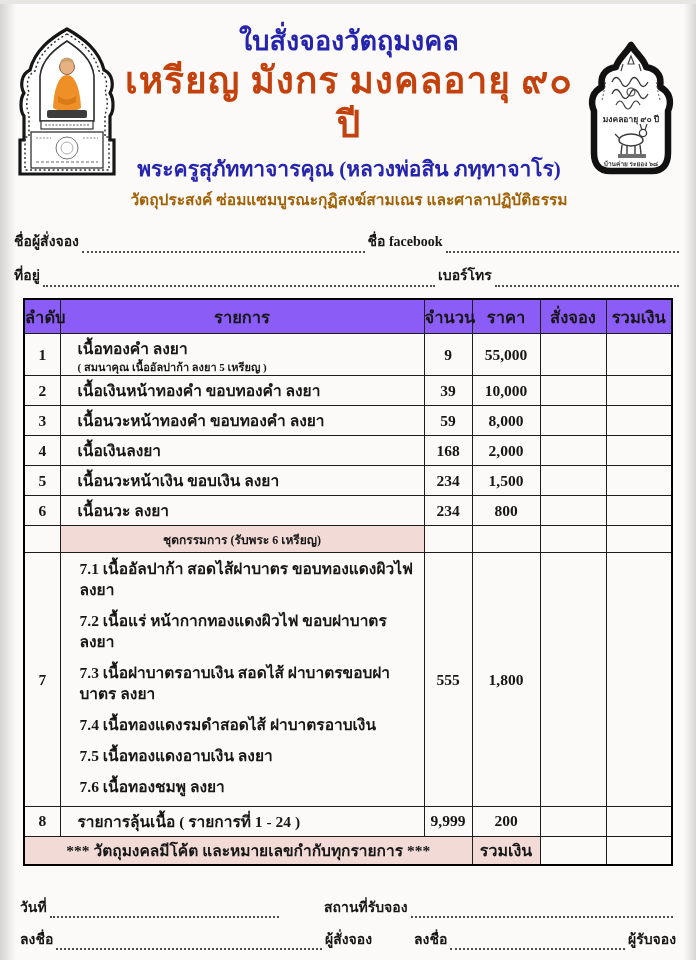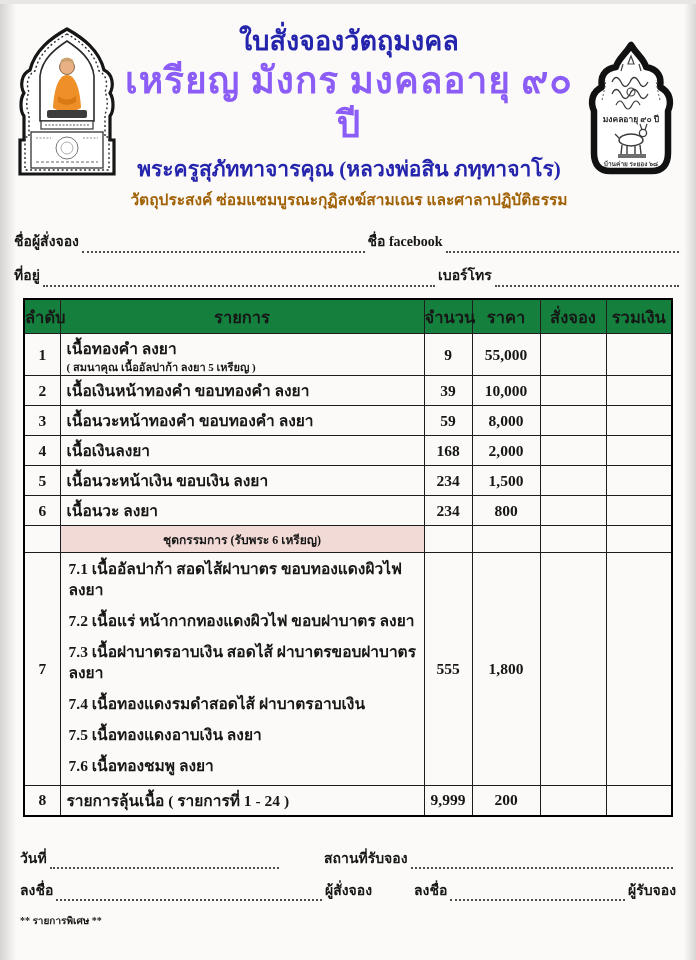--- a/index.html
+++ b/index.html
@@ -13,38 +13,38 @@
   .page::before{ content:""; position:absolute; left:0; top:0; bottom:0; width:16px;
     background:linear-gradient(to right, rgba(150,148,145,.38), rgba(255,255,255,0)); pointer-events:none;}
   .page::after{ content:""; position:absolute; right:0; top:0; bottom:0; width:12px;
     background:linear-gradient(to left, rgba(150,148,145,.35), rgba(255,255,255,0)); pointer-events:none;}
 
   
   .header { display:flex; padding:20px 8px 2px 10px; }
   .emblem { flex:0 0 114px; display:flex; justify-content:center; }
   .titles { flex:1; text-align:center; padding-top:2px; }
   .t1 { color:#2524ad; font-size:27px; line-height:1.15; }
-  .t2 { color:#8b5cf6; font-size:37px; line-height:1.2; margin-top:2px; letter-spacing:1px; }
+  .t2 { color:#c2410c; font-size:37px; line-height:1.2; margin-top:2px; letter-spacing:1px; }
   .t3 { color:#2524ad; font-size:21px; margin-top:4px; }
   .t4 { color:#a16207; font-size:15.5px; margin-top:2px; }
 
   
   .contact { margin:16px 14px 0 14px; font-size:14px; }
   .fl { display:flex; align-items:flex-end; margin-bottom:11px; }
   .fl span.lbl { white-space:nowrap; padding-bottom:1px;text-align:right; }
   .dots { border-bottom:2px dotted #4c4c4c; height:14px; margin:0 3px; }
 
   
   table { border-collapse:collapse; margin:2px auto 0 auto; width:648px;
           border:2px solid #000; table-layout:fixed; }
   th, td { border:1.5px solid #1d1d1d; }
-  th { background:#15803d; font-size:16.5px; height:35px; font-weight:bold; }
+  th { background:#8b5cf6; font-size:16.5px; height:35px; font-weight:bold; }
   td { font-size:15.5px; vertical-align:middle; }
   td.num, td.c { text-align:center; }
-  td.desc { padding:2px 4px 2px 6px; }
+  td.desc { padding:2px 4px 2px 17px; }
   .sub { font-size:11px; font-weight:bold; line-height:1.1; }
   tr.r { height:29px; }
   tr.r1 { height:38px; }
   .secrow td { height:27px; }
   .secbg { background:#f2dad6; text-align:center; font-size:12px; }
   .items7 td.desc { padding-top:6px; padding-bottom:6px; }
   .it7 { margin:0 0 10px 2px; line-height:1.35; }
   .it7:last-child { margin-bottom:2px; }
   tr.r8 { height:29px; }
   tr.foot { height:29px; }
@@ -245,20 +245,26 @@
 
     <tr class="r8">
       <td class="c">8</td>
       <td class="desc">รายการลุ้นเนื้อ ( รายการที่ 1 - 24 )</td>
       <td class="num">9,999</td>
       <td class="num">200</td>
       <td></td>
       <td></td>
     </tr>
 
+    <tr class="foot">
+      <td class="footnote" colspan="3">*** วัตถุมงคลมีโค้ต และหมายเลขกำกับทุกรายการ ***</td>
+      <td class="totalcell">รวมเงิน</td>
+      <td></td>
+      <td></td>
+    </tr>
   </tbody>
     </table>
 
   <div class="sig">
     <div class="sigrow">
       <div class="sigcol right">
         <span class="lbl">วันที่</span>
         <span class="dots"></span>
       </div>
       <div class="sigcol left">

